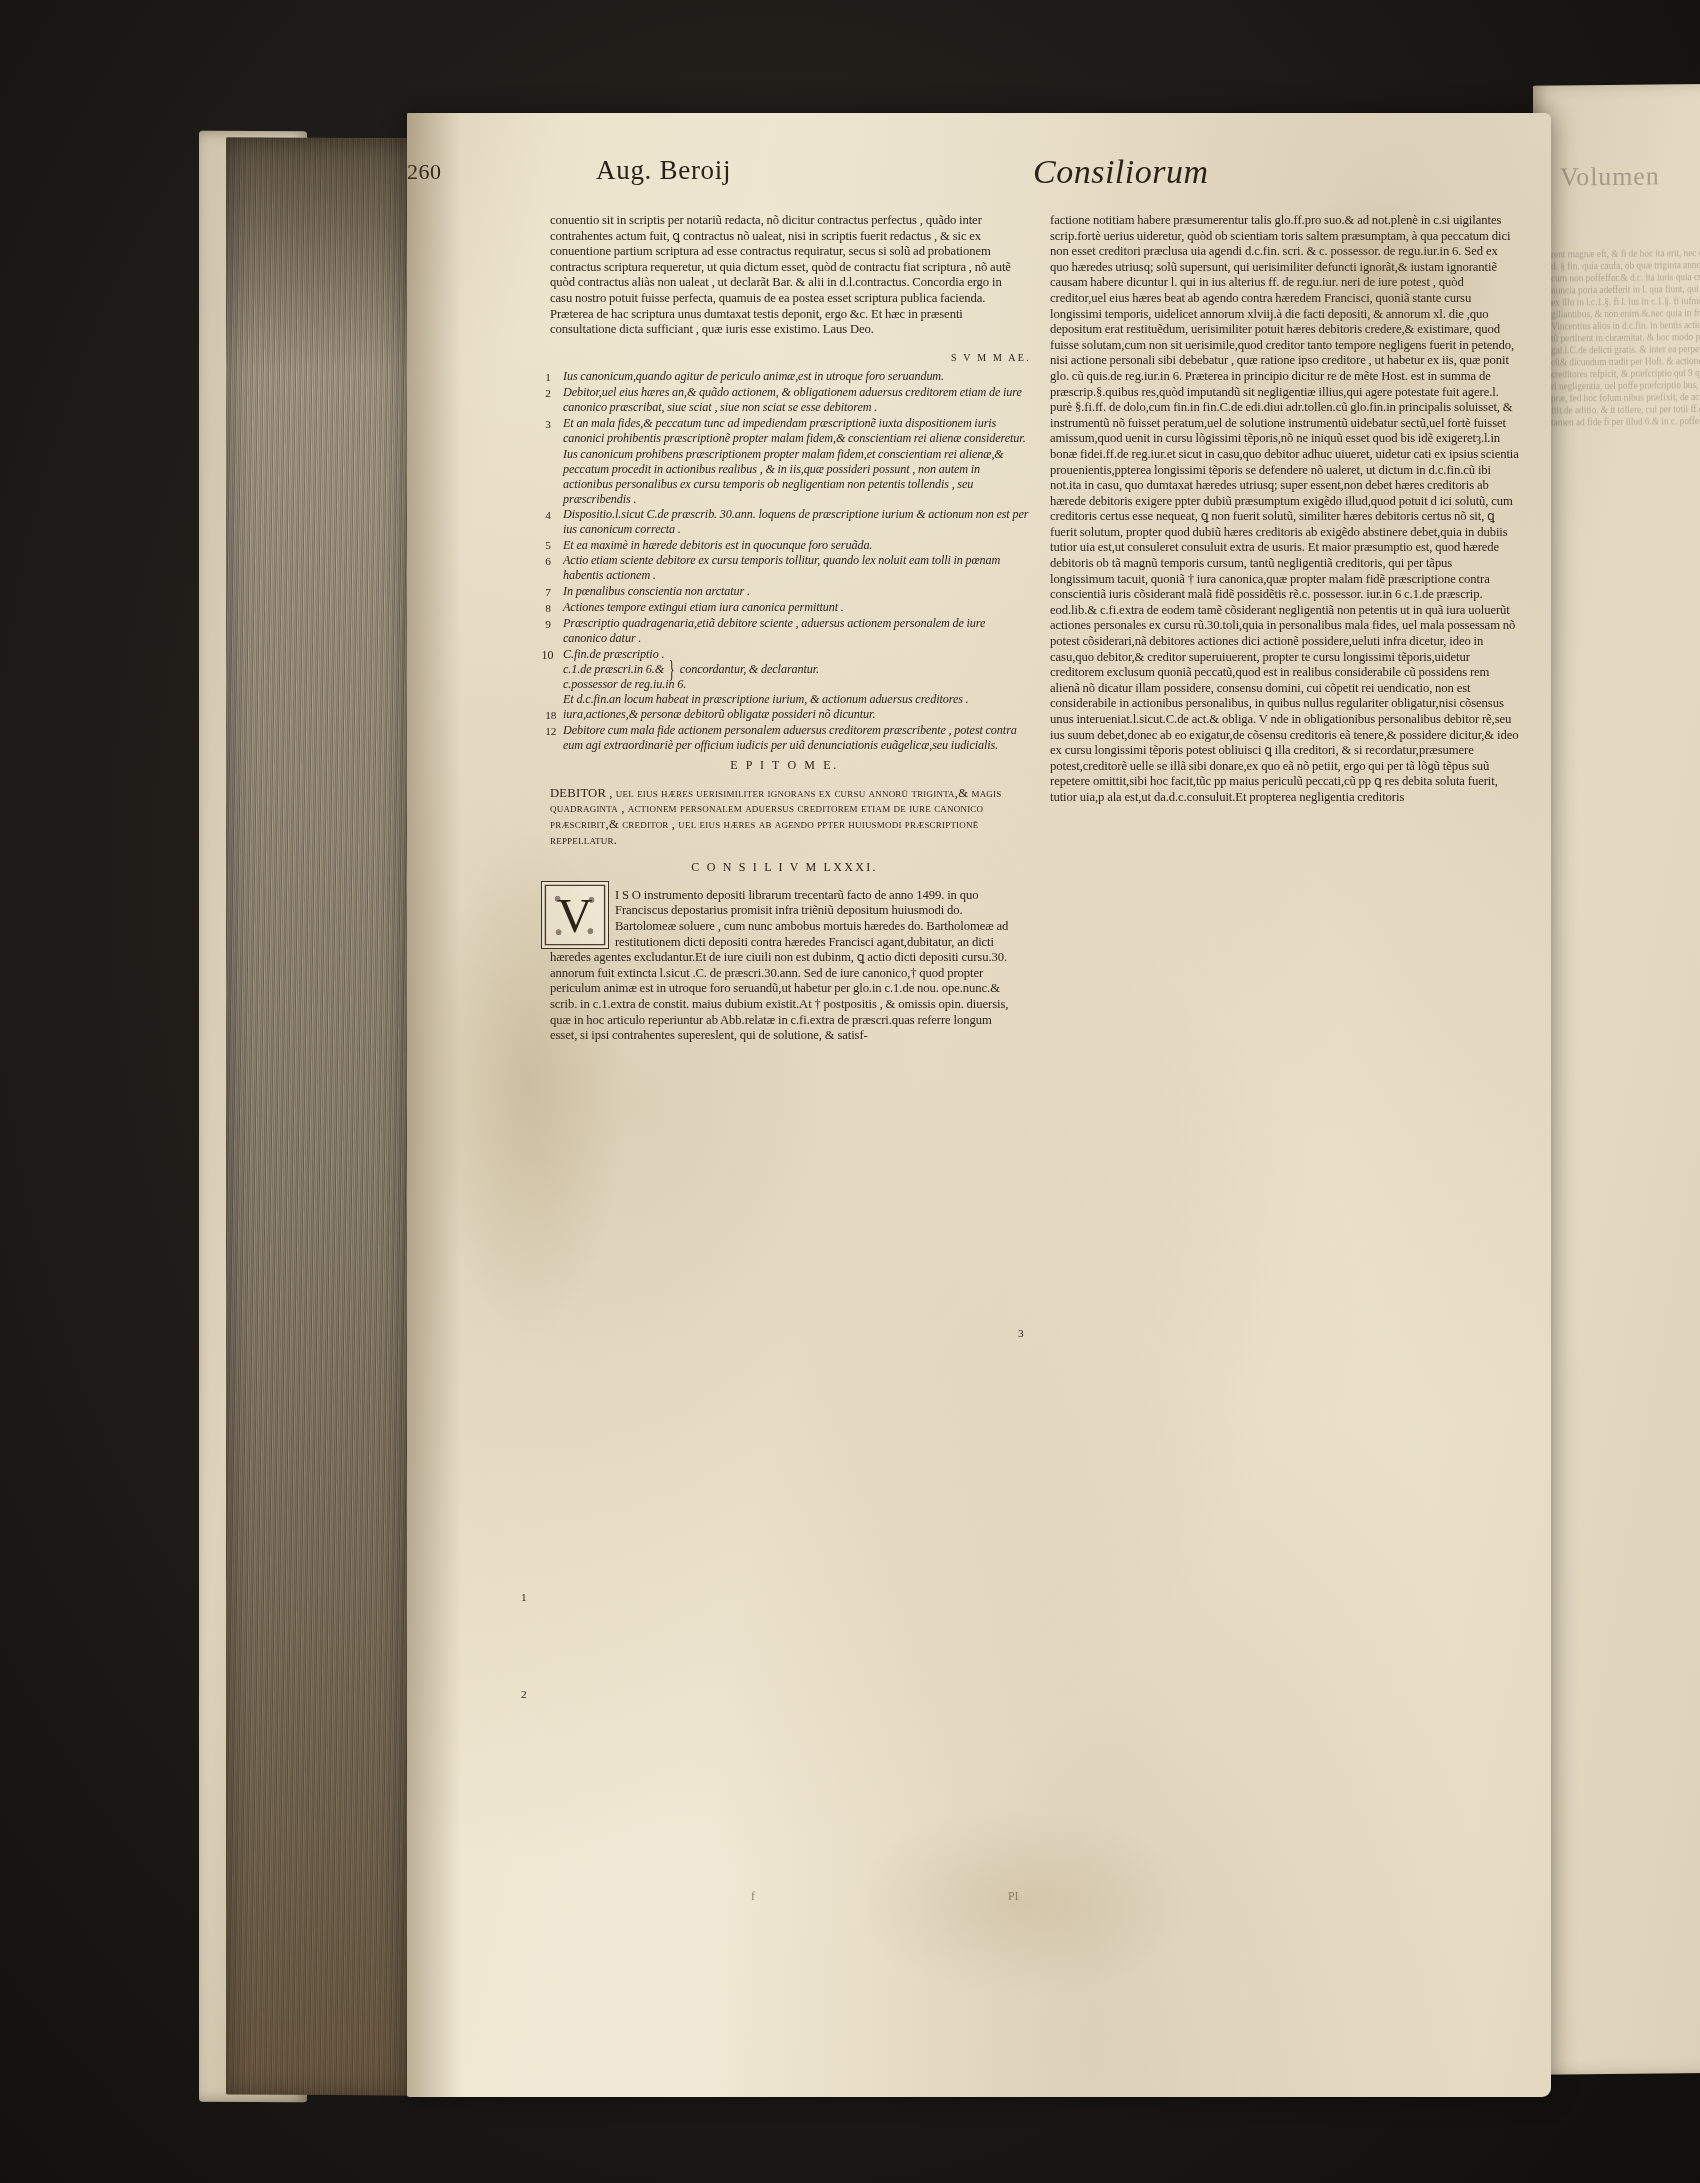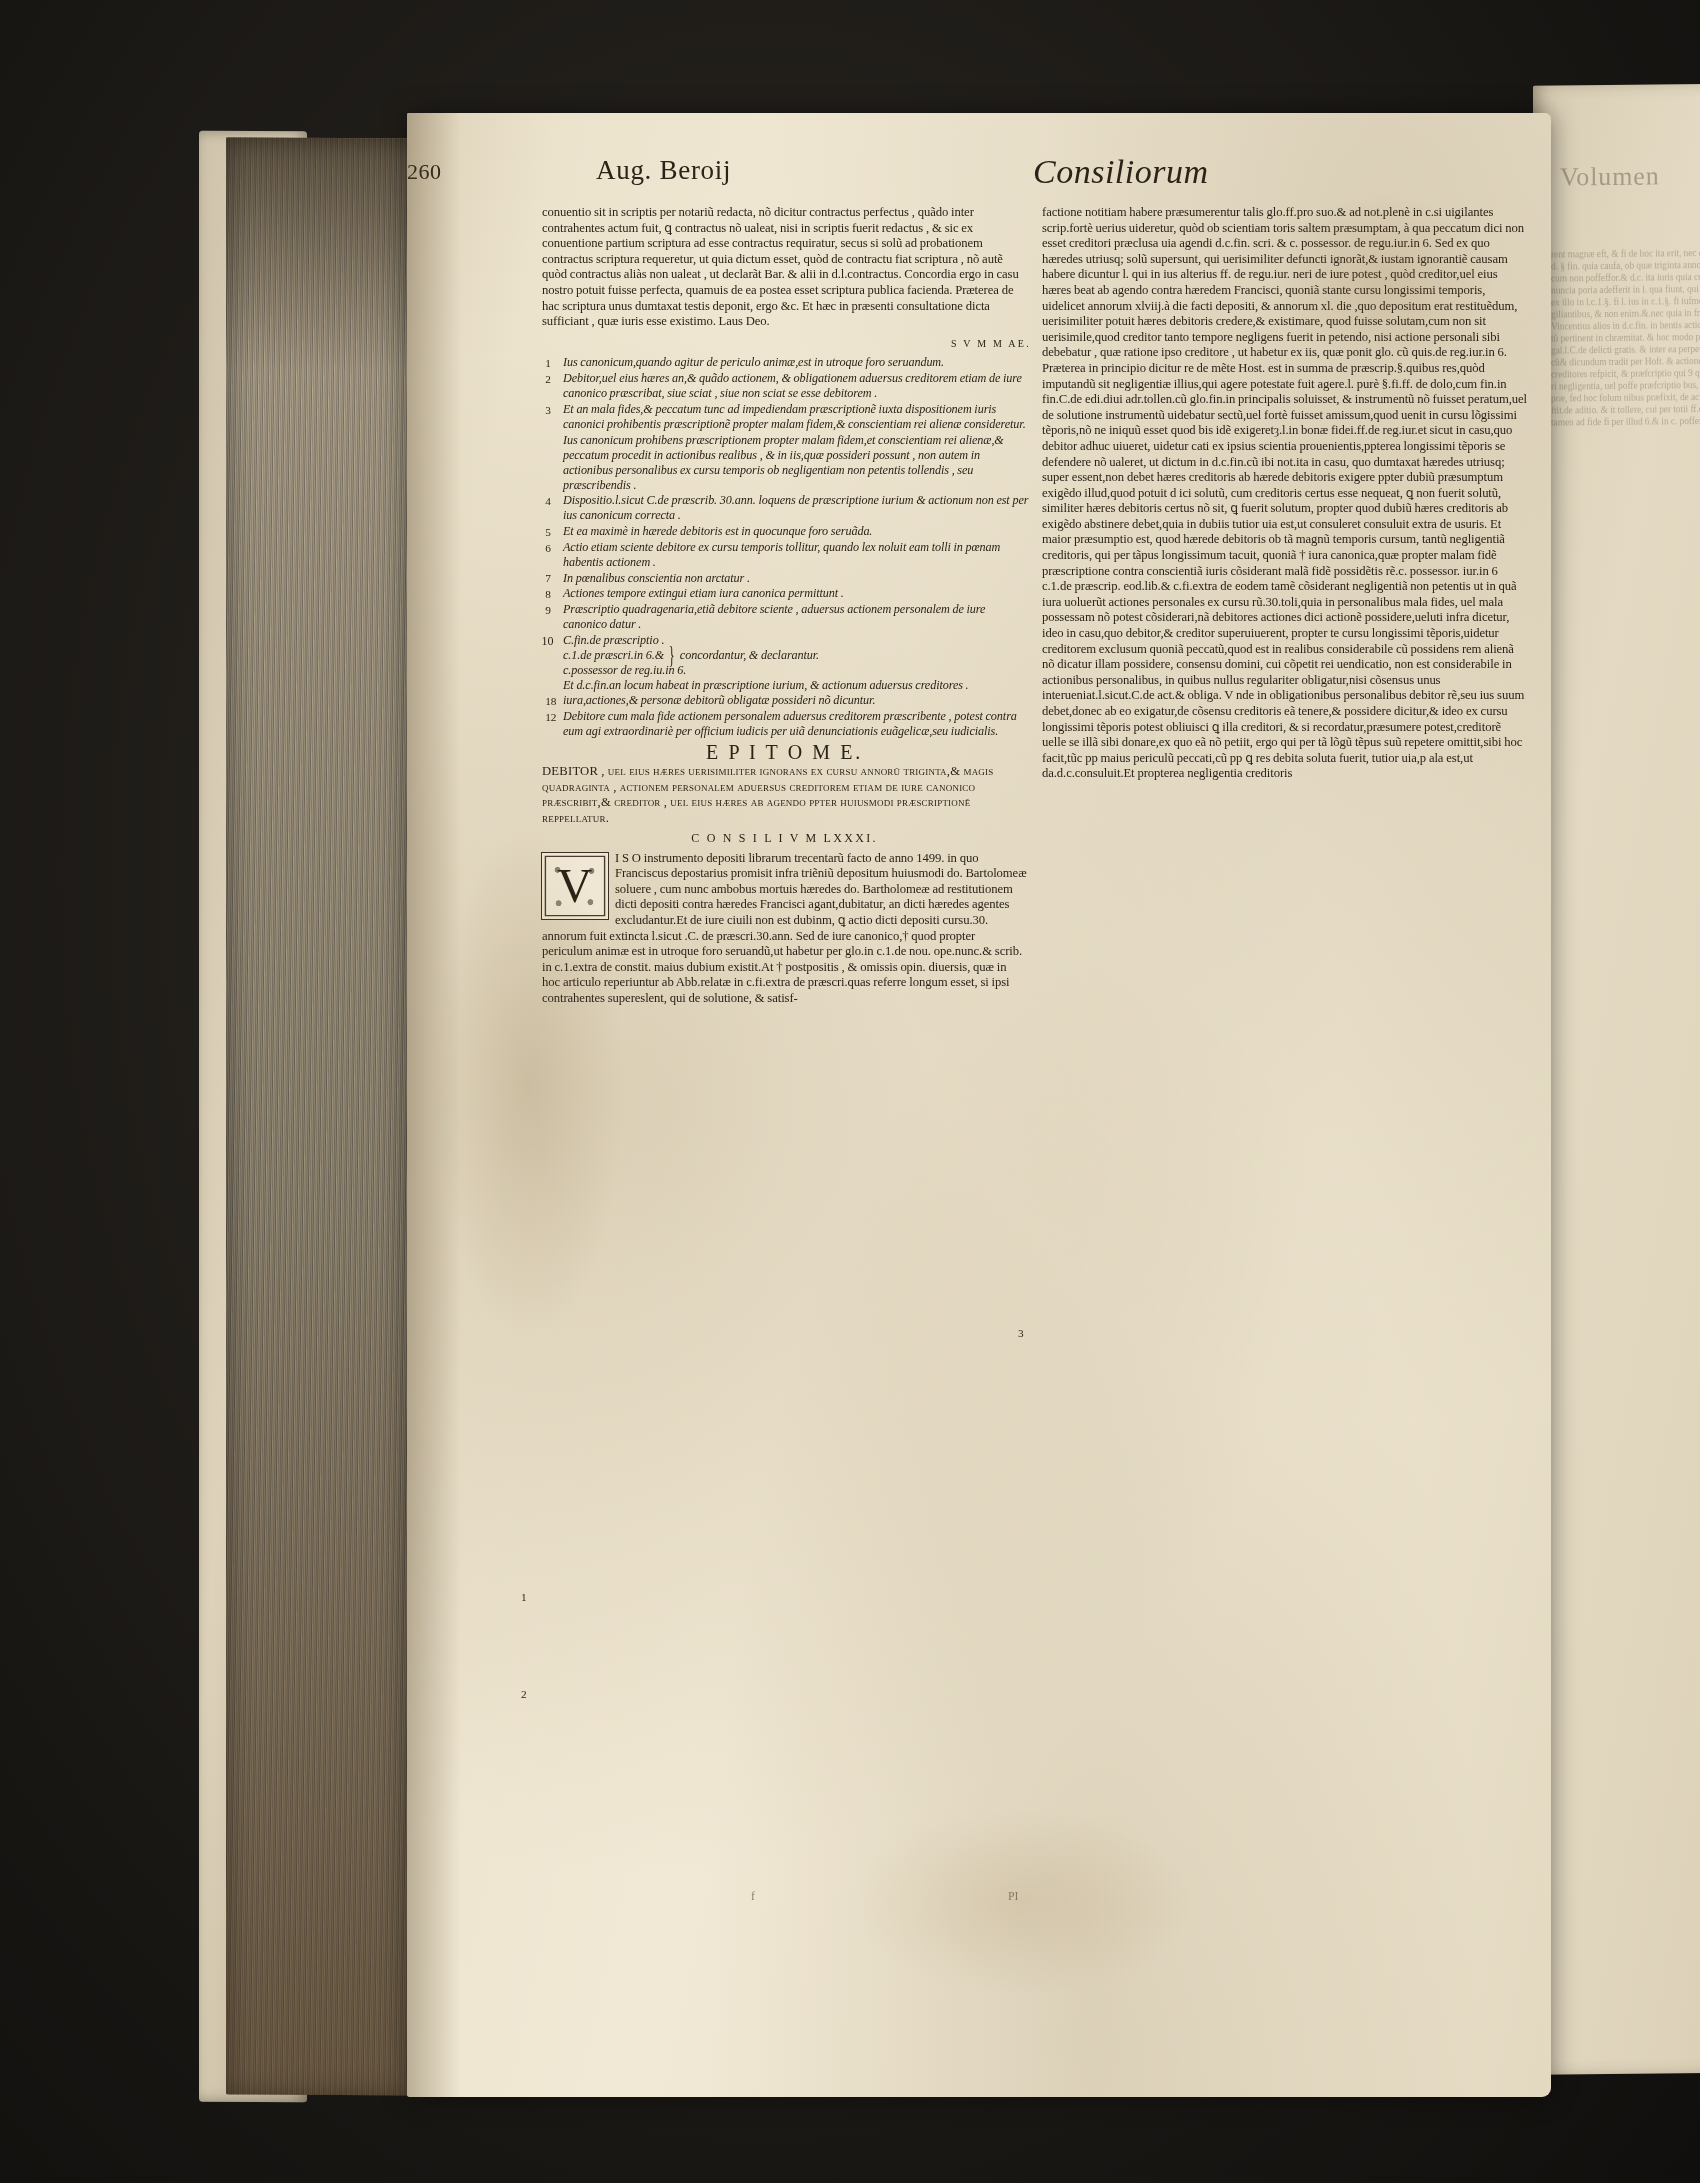--- a/index.html
+++ b/index.html
@@ -175,31 +175,31 @@
     width: 493px;
     font-size: 12.7px;
     line-height: 15.6px;
     text-align: left;
     letter-spacing: -0.1px;
     word-spacing: -0.2px;
   }
   .col-left { left: 131px; }
   .col-right { left: 631px; }
 
-  .col p { margin: 4px; }
+  .col p { margin: 12px; }
 
   .summ-title {
     text-align: right;
     font-size: 10px;
     letter-spacing: 2.3px;
     margin: 6.3px 0 3.6px 0;
   }
   .epitome-title {
     text-align: center;
-    font-size: 20px;
+    font-size: 12px;
     letter-spacing: 2.7px;
     margin: 5.4px 0 1.8px 0;
   }
   .consilium-title {
     text-align: center;
     font-size: 12px;
     letter-spacing: 2.3px;
     margin: 4.5px 0 2.7px 0;
   }
 

